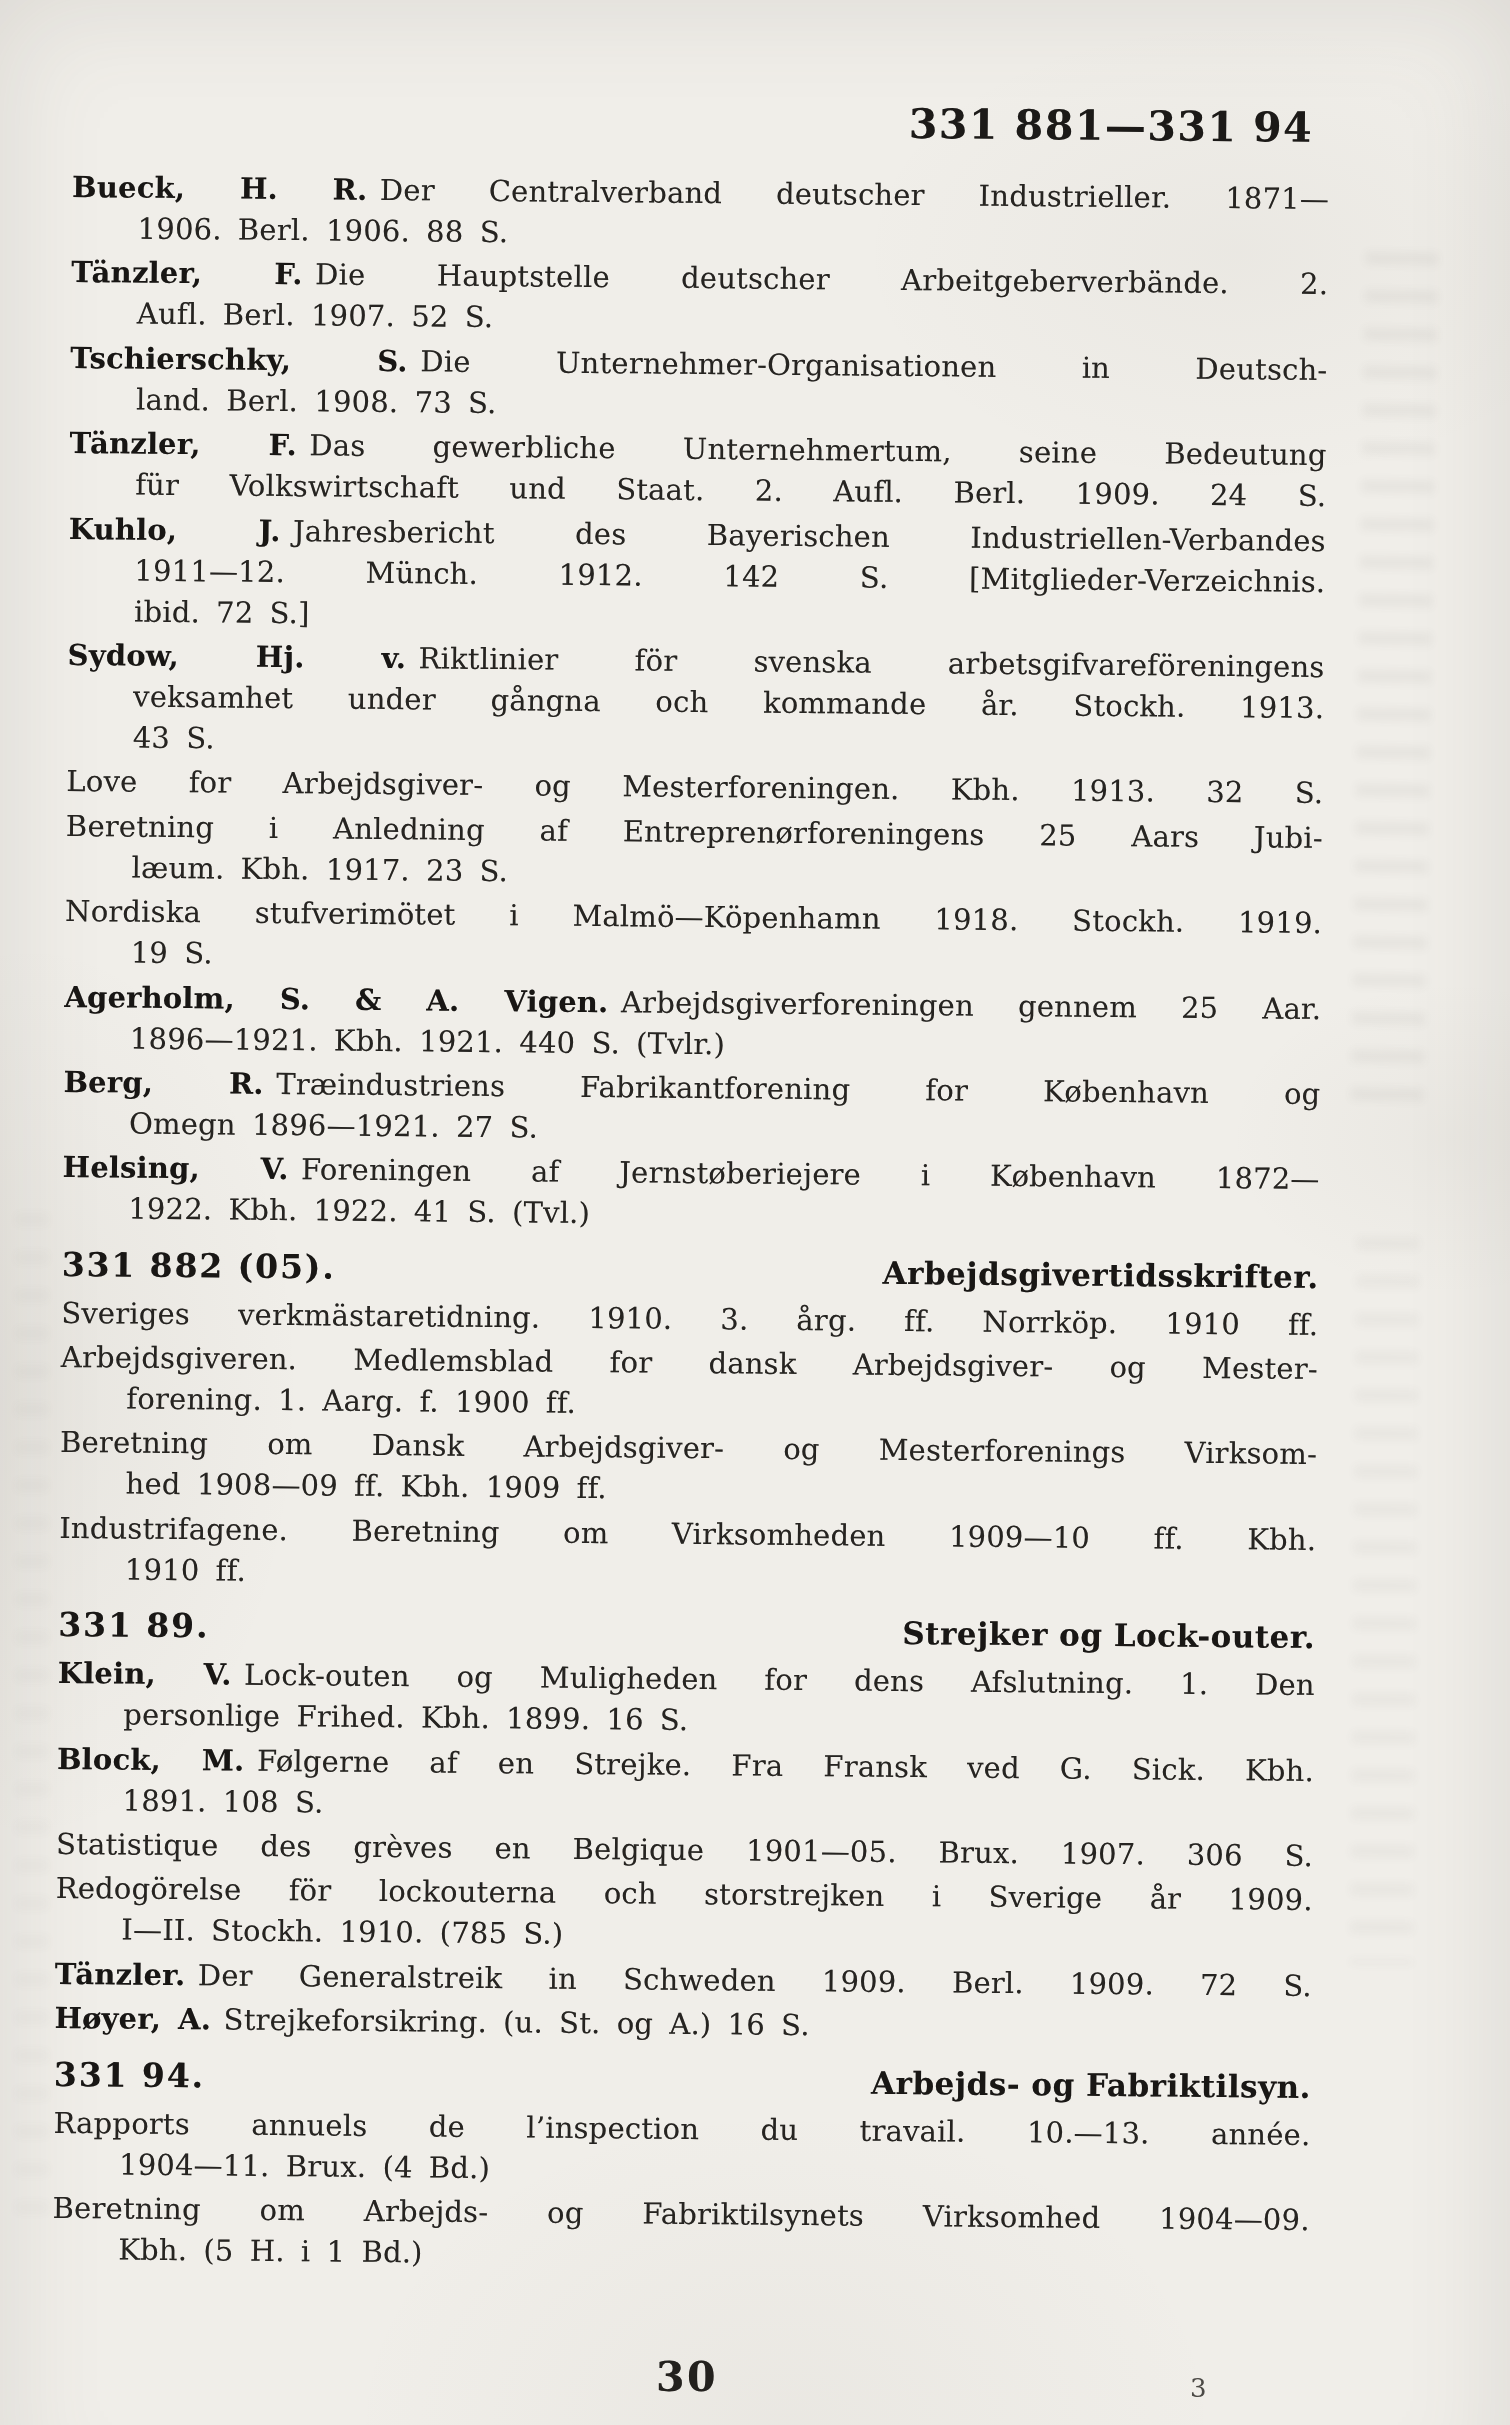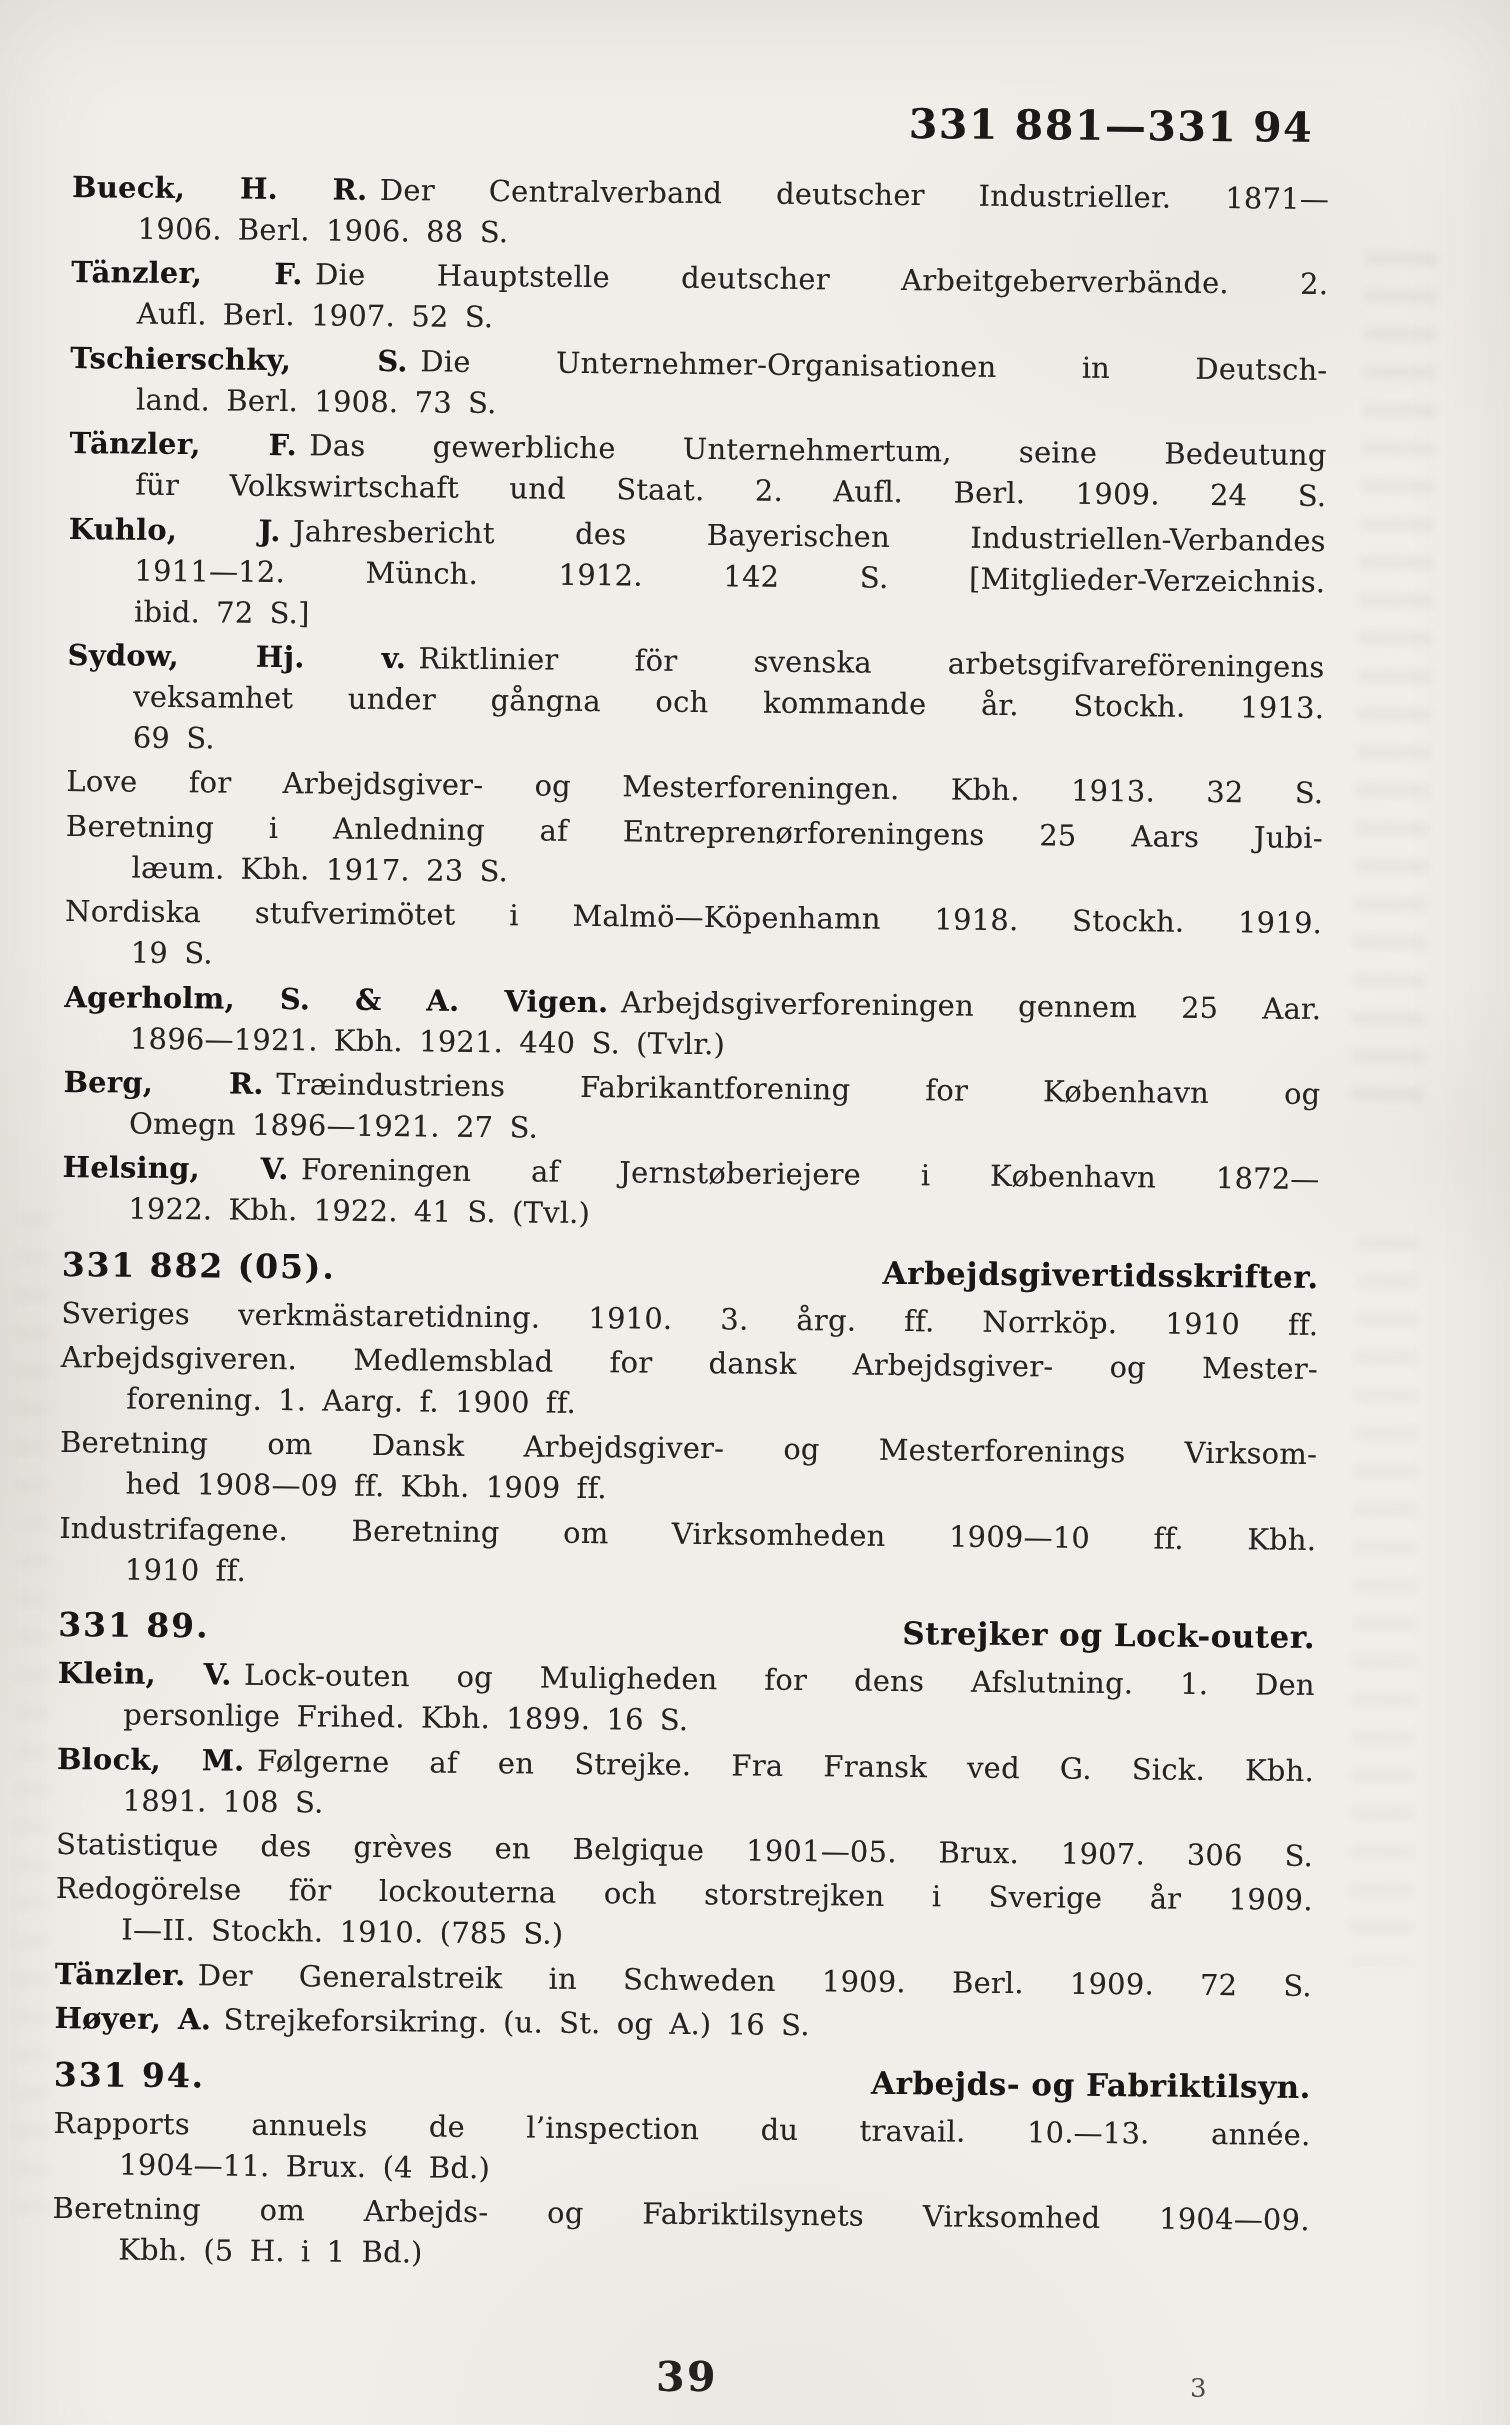--- a/index.html
+++ b/index.html
@@ -109,21 +109,21 @@
           <div class="line j cont"><span>für Volkswirtschaft und Staat. 2. Aufl. Berl. 1909. 24 S.</span></div>
         </div>
         <div class="entry">
           <div class="line j"><span class="author">Kuhlo, J.</span><span>Jahresbericht des Bayerischen Industriellen-Verbandes</span></div>
           <div class="line j cont"><span>1911—12. Münch. 1912. 142 S. [Mitglieder-Verzeichnis.</span></div>
           <div class="line cont"><span>ibid. 72 S.]</span></div>
         </div>
         <div class="entry">
           <div class="line j"><span class="author">Sydow, Hj. v.</span><span>Riktlinier för svenska arbetsgifvareföreningens</span></div>
           <div class="line j cont"><span>veksamhet under gångna och kommande år. Stockh. 1913.</span></div>
-          <div class="line cont"><span>69 S.</span></div>
+          <div class="line cont"><span>43 S.</span></div>
         </div>
         <div class="entry">
           <div class="line j"><span>Love for Arbejdsgiver- og Mesterforeningen. Kbh. 1913. 32 S.</span></div>
         </div>
         <div class="entry">
           <div class="line j"><span>Beretning i Anledning af Entreprenørforeningens 25 Aars Jubi-</span></div>
           <div class="line cont"><span>læum. Kbh. 1917. 23 S.</span></div>
         </div>
         <div class="entry">
           <div class="line j"><span>Nordiska stufverimötet i Malmö—Köpenhamn 1918. Stockh. 1919.</span></div>
@@ -193,17 +193,17 @@
           <div class="line j"><span>Rapports annuels de l’inspection du travail. 10.—13. année.</span></div>
           <div class="line cont"><span>1904—11. Brux. (4 Bd.)</span></div>
         </div>
         <div class="entry">
           <div class="line j"><span>Beretning om Arbejds- og Fabriktilsynets Virksomhed 1904—09.</span></div>
           <div class="line cont"><span>Kbh. (5 H. i 1 Bd.)</span></div>
         </div>
       </div>
   </div>
 
-  <div class="page-number">39</div>
+  <div class="page-number">30</div>
 
   <div class="signature-mark">3</div>
 </div>
 
 
 </body></html>

